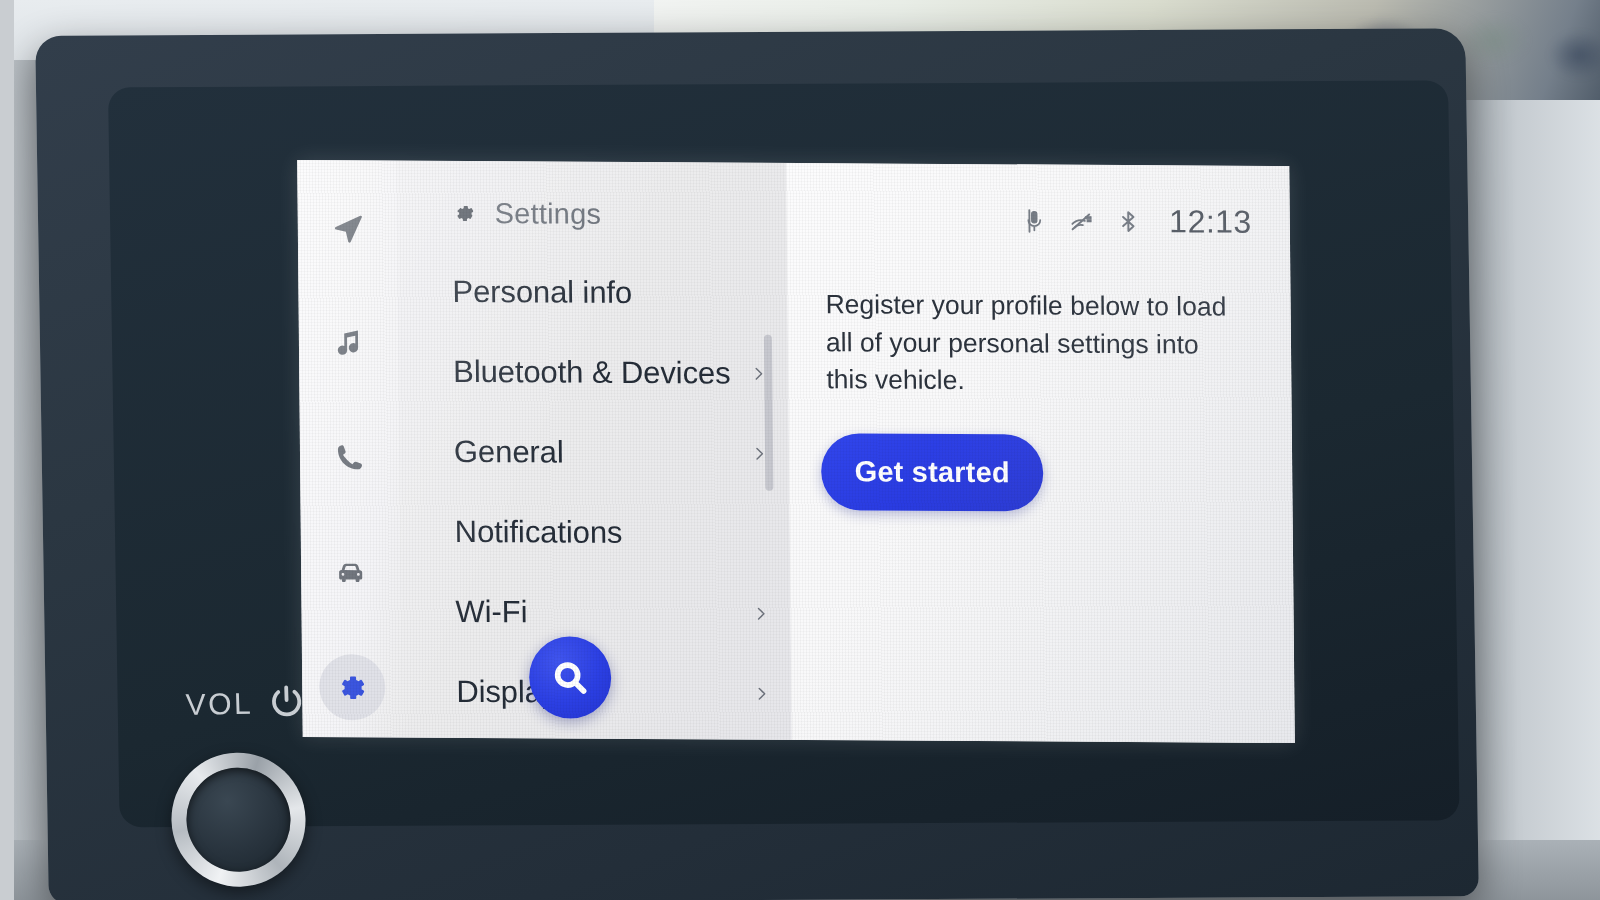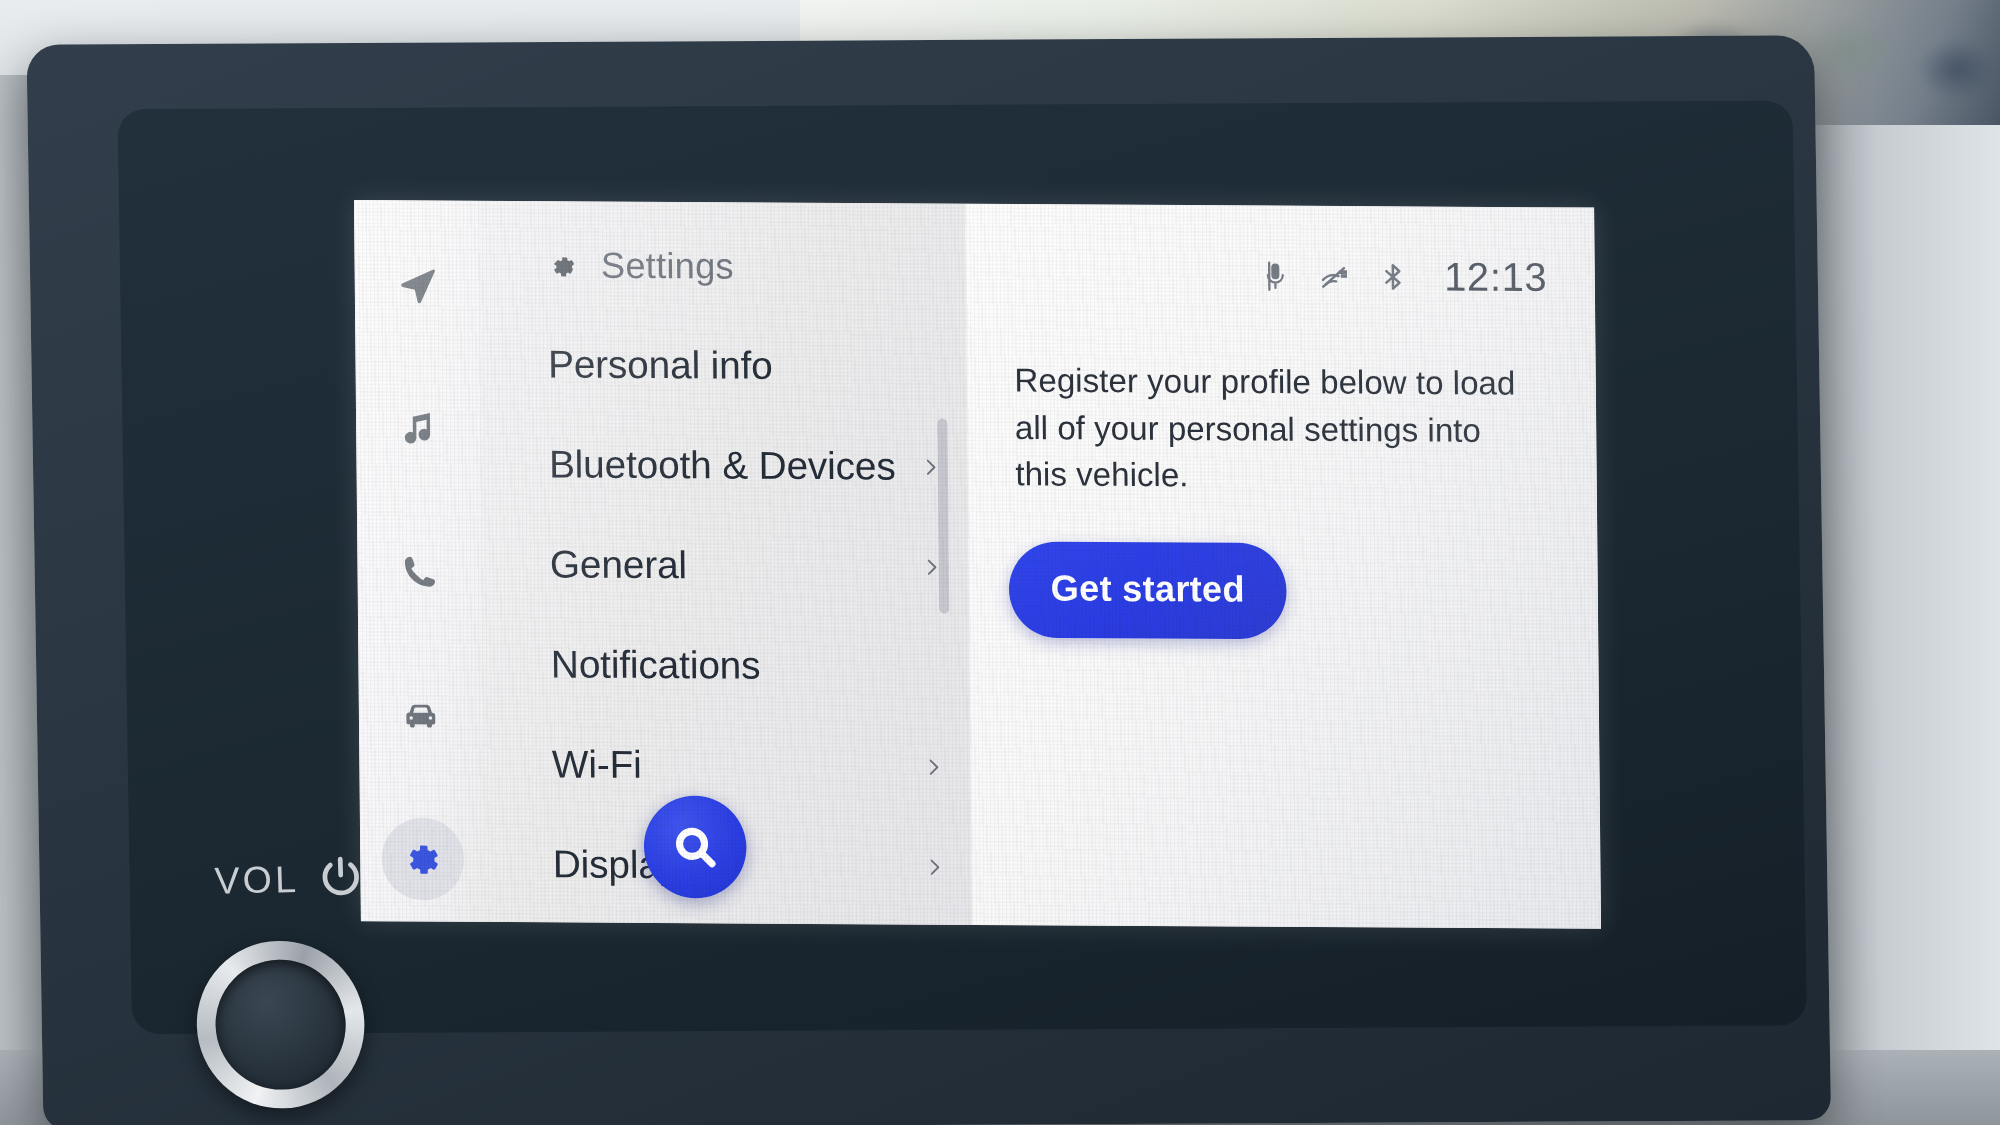--- a/index.html
+++ b/index.html
@@ -4,21 +4,21 @@
 <style>
   * { margin:0; padding:0; box-sizing:border-box; }
   html,body { width:1600px; height:900px; overflow:hidden; }
   body {
     font-family:"Liberation Sans", sans-serif;
     background:#c9cdd1;
     position:relative;
   }
 
   
-  .scene { position:absolute; inset:0; overflow:hidden; }
+  .scene { position:absolute; inset:0; overflow:hidden;margin-left:14px; }
 
   .dash-top {
     position:absolute; left:0; top:0; width:1600px; height:140px;
     background:linear-gradient(180deg,#e8ecef 0%, #dfe4e8 45%, #cdd3d8 100%);
   }
   .windshield {
     position:absolute; left:640px; top:0; width:960px; height:120px;
     background:linear-gradient(110deg,#f2f4f2 0%,#e9eee7 25%,#d9dccd 50%,#b9b9ae 72%,#6f7a86 92%,#3d4a58 100%);
     opacity:.95;
   }

